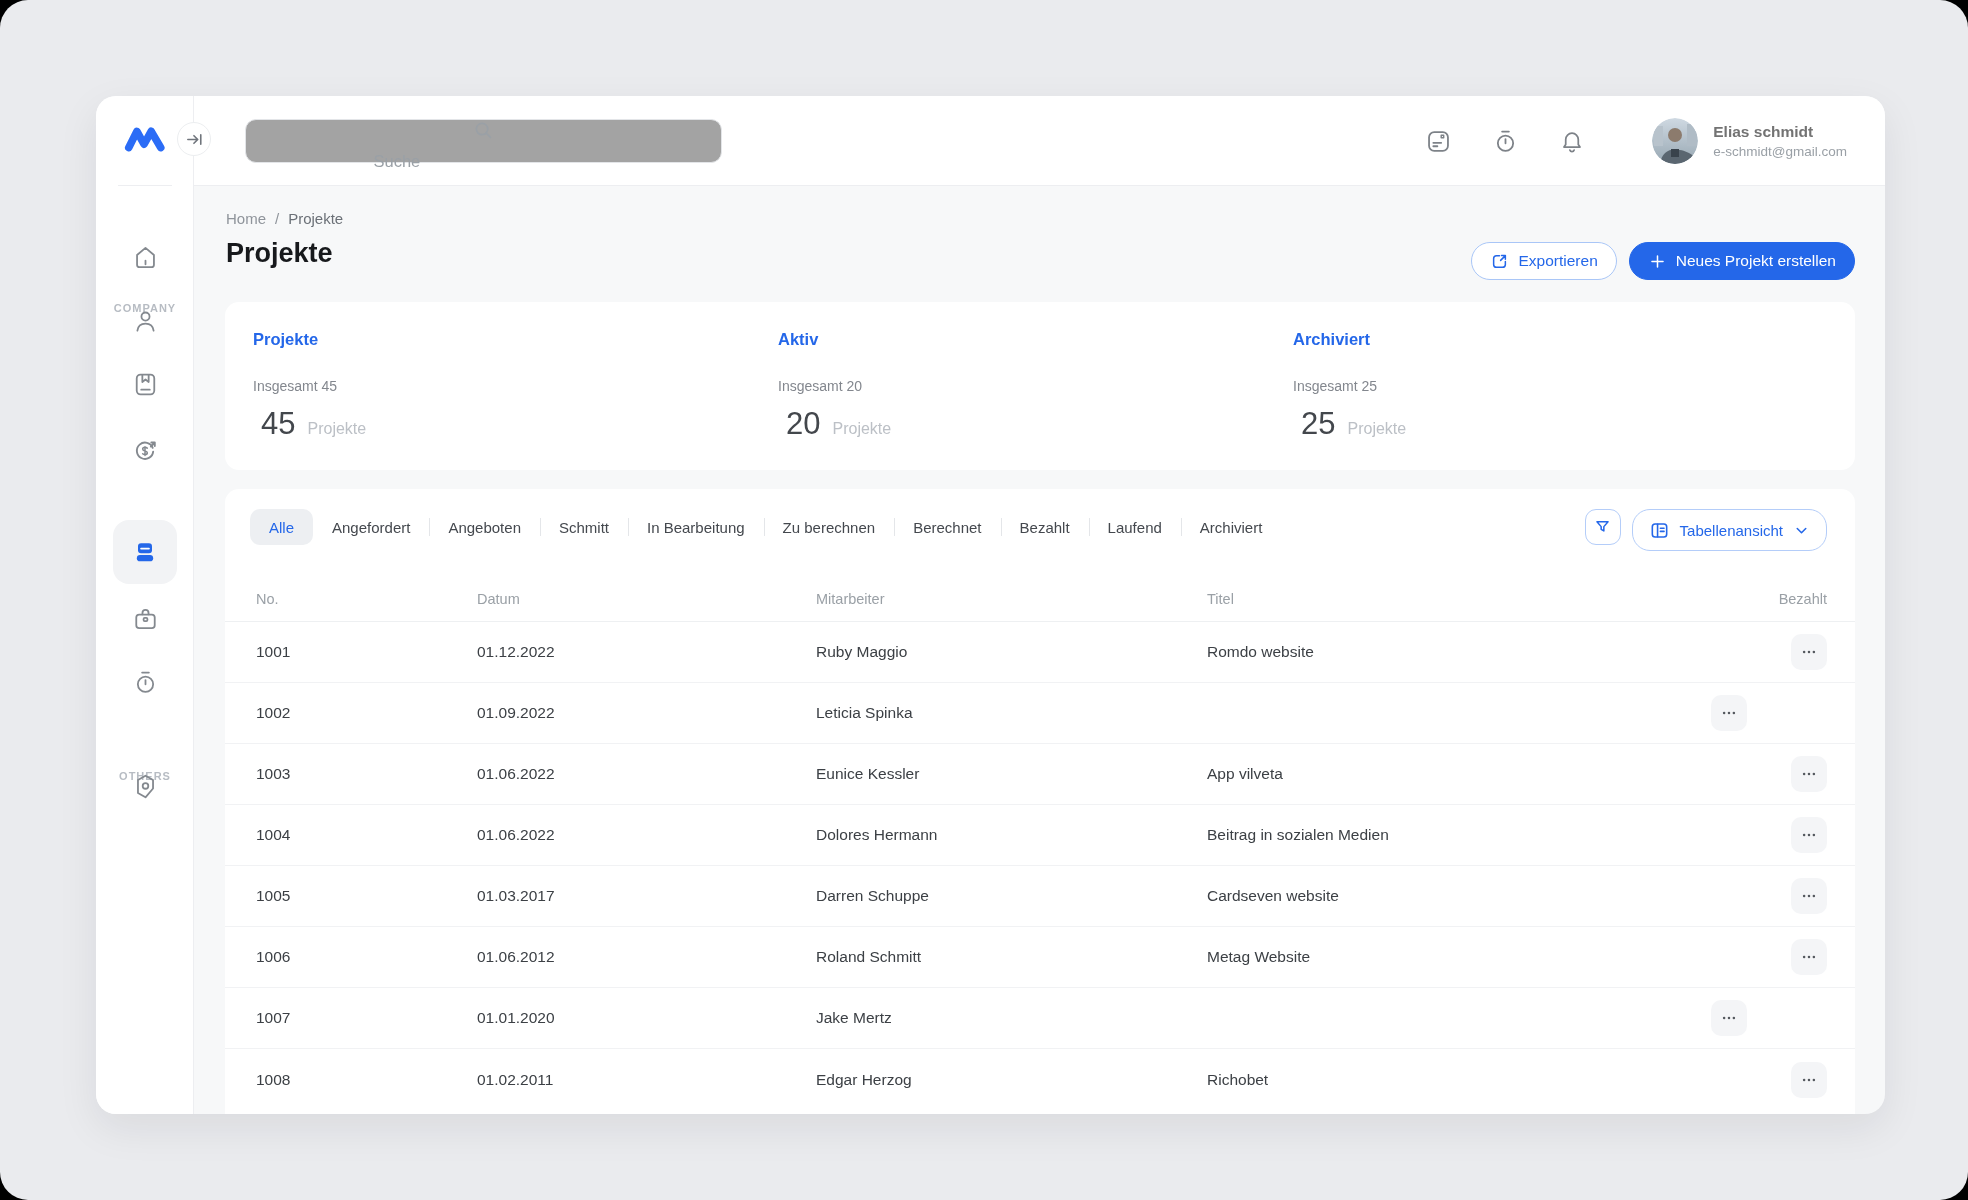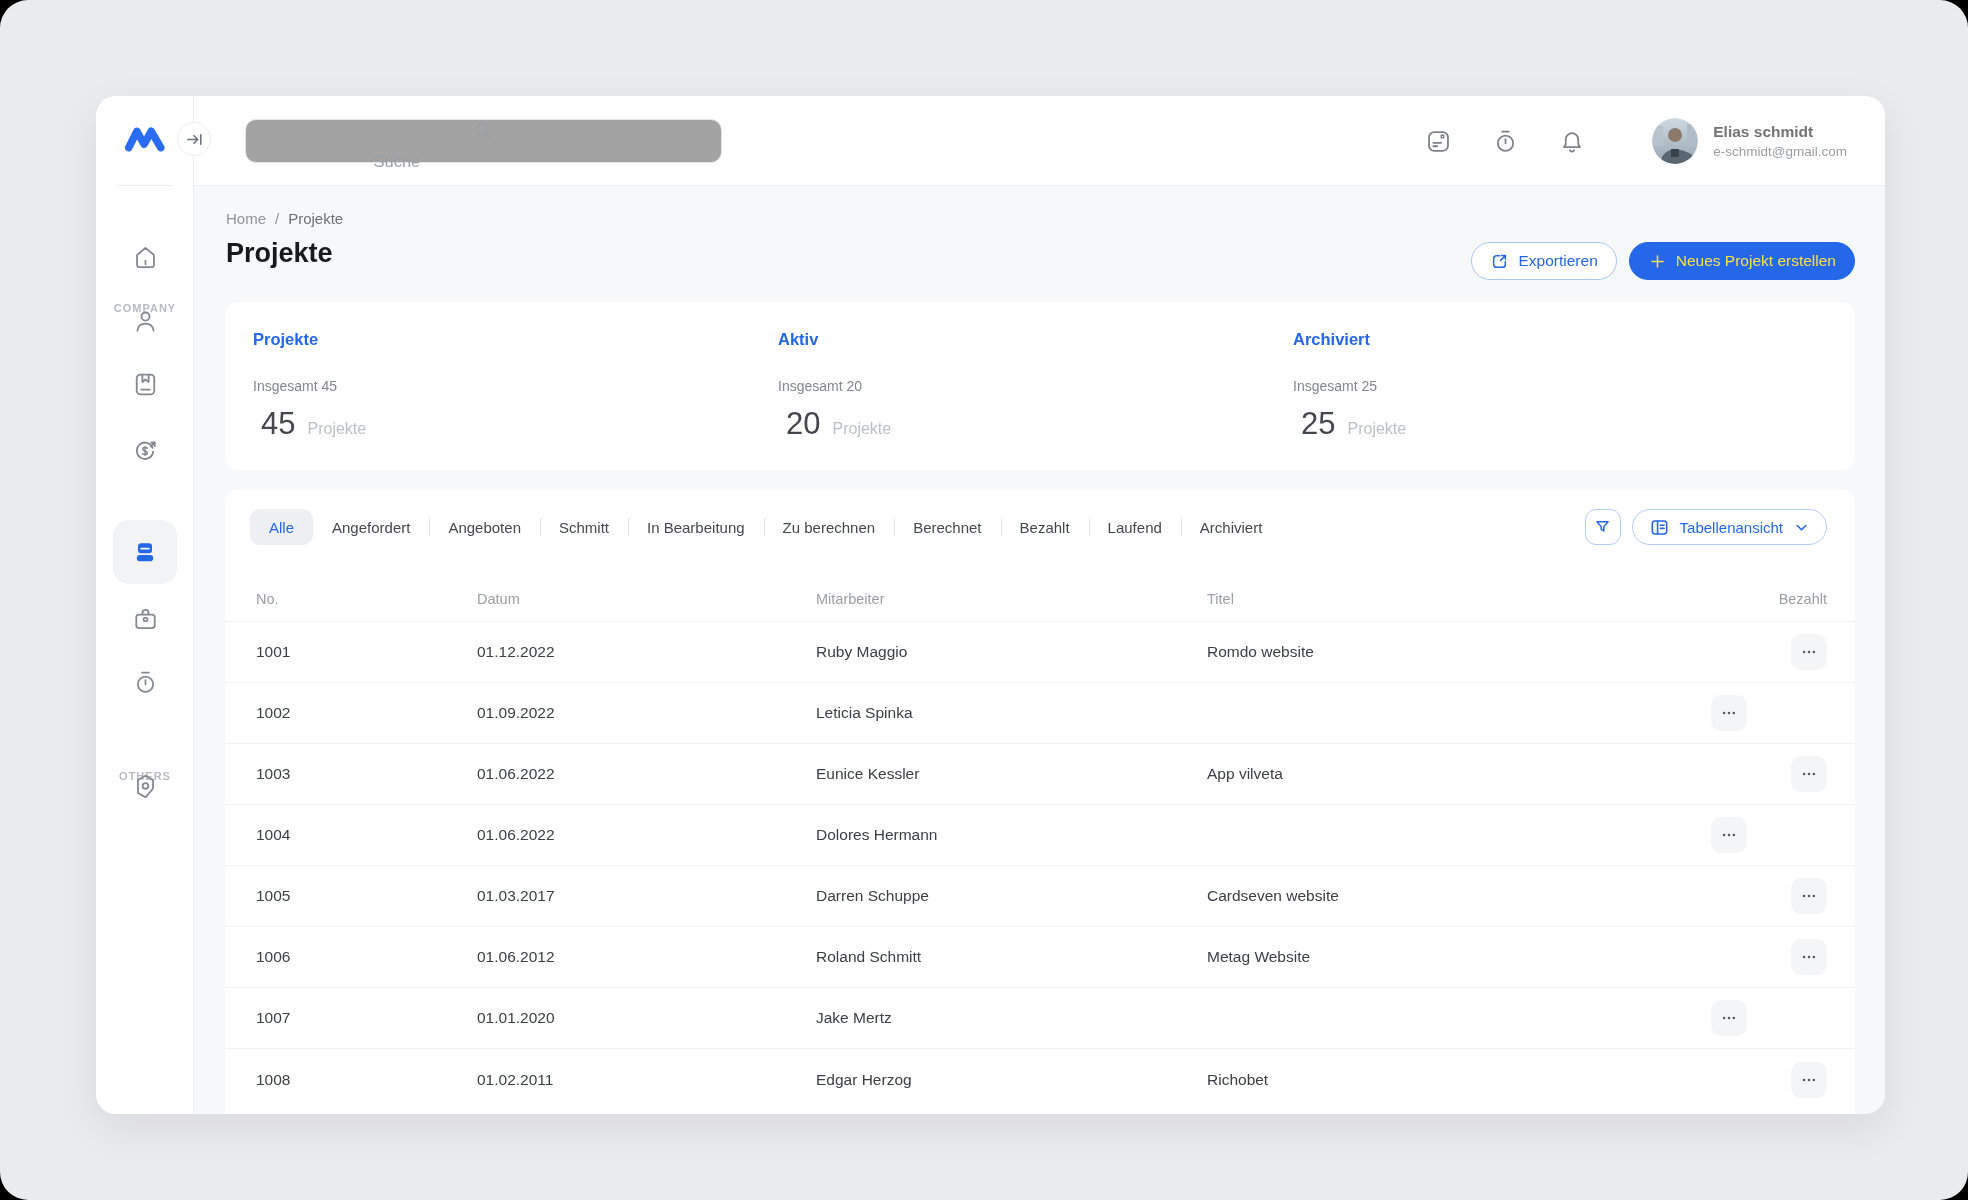--- a/index.html
+++ b/index.html
@@ -37,21 +37,21 @@
 
   
   .content { position:absolute; left:98px; top:90px; right:0; bottom:0; }
   .breadcrumb { position:absolute; left:32px; top:24px; font-size:15px; color:#8f949b; display:flex; gap:9px; }
   .breadcrumb .crumb-current { color:#6b7077; }
   .page-title { position:absolute; left:32px; top:52px; font-size:27px; font-weight:700; color:#17191c; }
   .hdr-actions { position:absolute; right:30px; top:56px; display:flex; gap:12px; }
   .btn { height:38px; border-radius:19px; display:flex; align-items:center; gap:9px; font-size:15.5px; cursor:pointer;
          padding:0 18px; font-weight:500; }
   .btn-outline { background:#fff; border:1.5px solid #a9c6f7; color:#2467e9; }
-  .btn-primary { background:#2467e9; border:1.5px solid #2467e9; color:#fde047;justify-content:flex-end; }
+  .btn-primary { background:#2467e9; border:1.5px solid #2467e9; color:#ffffff;justify-content:flex-end; }
 
   
   .stats-card { position:absolute; left:31px; top:116px; width:1630px; height:168px; background:#fff; border-radius:14px; }
   .stat { position:absolute; top:0; height:100%; }
   .stat:nth-child(1){ left:28px; } .stat:nth-child(2){ left:553px; } .stat:nth-child(3){ left:1068px; }
   .stat-title { position:absolute; top:28px; font-size:16.5px; font-weight:600; color:#2467e9; white-space:nowrap; }
   .stat-sub { position:absolute; top:76px; font-size:14px; color:#83878e; white-space:nowrap; }
   .stat-row { position:absolute; top:104px; display:flex; align-items:baseline; gap:12px; white-space:nowrap;margin-left:8px; }
   .stat-value { font-size:31px; color:#43474c; font-weight:500; }
   .stat-unit { font-size:16px; color:#bcc0c6; }
@@ -59,21 +59,21 @@
   
   .table-card { position:absolute; left:31px; top:303px; width:1630px; height:625px; background:#fff; border-radius:14px 14px 0 0; }
   .tabs { position:absolute; left:25px; top:20px; height:36px; display:flex; align-items:center; }
   .tab { position:relative; height:36px; display:flex; align-items:center; padding:0 19px; font-size:15px; color:#44484e; cursor:pointer; white-space:nowrap; }
   .tab:not(:first-child)::before { content:""; position:absolute; left:0; top:50%; transform:translateY(-50%); width:1px; height:18px; background:#e4e6e9; }
   .tab.active { background:#edeff2; border-radius:10px; color:#2467e9; }
   .tab.active + .tab::before { display:none; }
   .view-controls { position:absolute; right:28px; top:20px; display:flex; gap:11px; }
   .icon-btn { width:36px; height:36px; border:1.5px solid #b4cdf9; border-radius:11px; background:#fff; color:#2467e9;
               display:flex; align-items:center; justify-content:center; cursor:pointer; }
-  .view-btn { height:36px; border:1.5px solid #b4cdf9; border-radius:18px; background:#fff; color:#2467e9;
+  .view-btn { height:42px; border:1.5px solid #b4cdf9; border-radius:18px; background:#fff; color:#2467e9;
               display:flex; align-items:center; gap:10px; padding:0 16px; font-size:15px; font-weight:500; cursor:pointer; }
 
   .tgrid { display:grid; grid-template-columns:221px 339px 391px 1fr 80px; align-items:center; padding:0 28px 0 31px; }
   .thead { position:absolute; left:0; top:88px; width:100%; height:45px; border-bottom:1px solid #eef0f2;
            color:#9aa0a6; font-size:14.5px; }
   .thead .th-actions { text-align:right; }
   .tbody { position:absolute; left:0; top:133px; width:100%; }
   .trow { height:61px; border-bottom:1px solid #f1f2f4; font-size:15.5px; color:#3c4045; }
   .trow:last-child { border-bottom:none; }
   .cell-actions { display:flex; justify-content:flex-end; }
@@ -426,20 +426,21 @@
                       <circle cx="18.5" cy="12" r="1.7"></circle>
                   </svg>
                 </span>
               </button>
             </span>
           </div>
             <div class="trow tgrid">
             <span>1004</span>
             <span>01.06.2022</span>
             <span>Dolores Hermann</span>
+            <span>Beitrag in sozialen Medien</span>
             <span class="cell-actions">
               <button class="dots-btn">
                 <span>
                   <svg width="18" height="18" viewBox="0 0 24 24" fill="currentColor">
                     <circle cx="5.5" cy="12" r="1.7"></circle>
                       <circle cx="12" cy="12" r="1.7"></circle>
                       <circle cx="18.5" cy="12" r="1.7"></circle>
                   </svg>
                 </span>
               </button>

